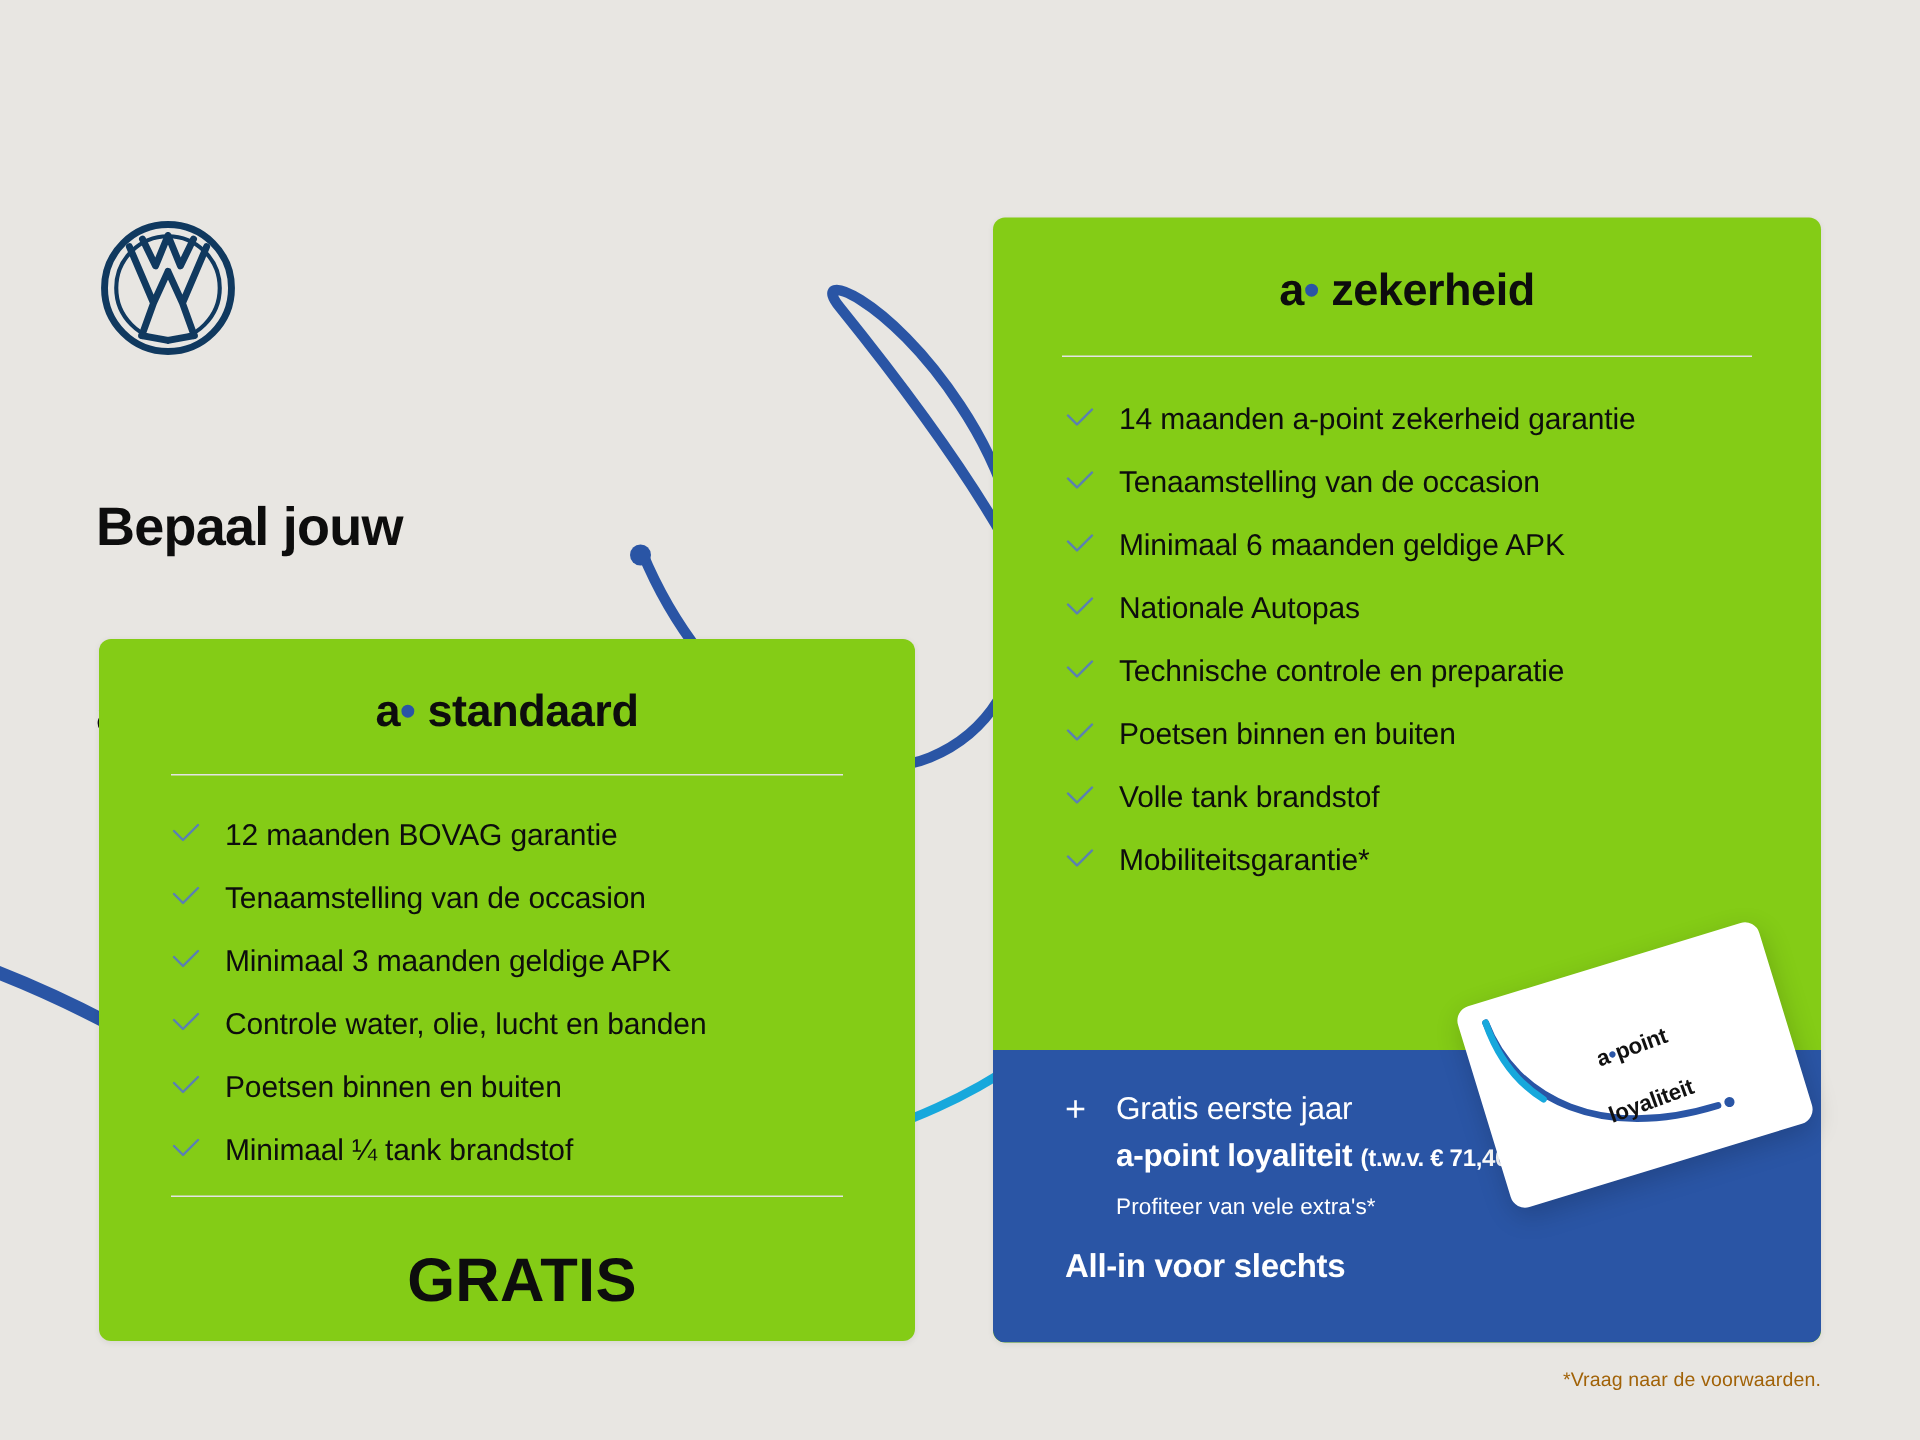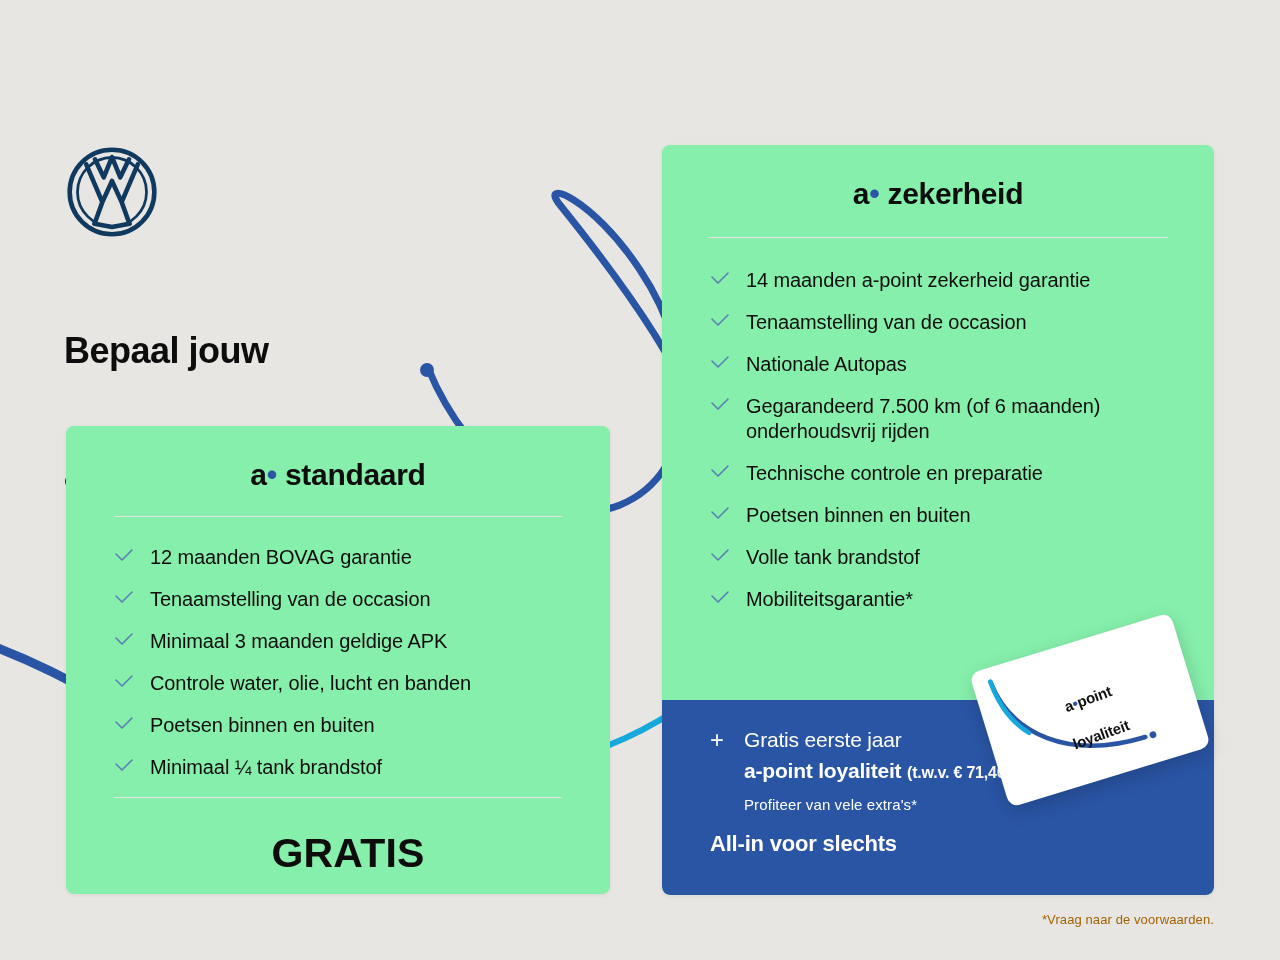--- a/index.html
+++ b/index.html
@@ -25,21 +25,21 @@
   .headline{
     position:absolute;left:64px;top:258px;z-index:3;
     font-size:36px;line-height:62px;font-weight:700;
     letter-spacing:-0.5px;color:#0d0d0d;
     white-space:pre-line;
   }
   .headline .dot{color:#2a55a5;}
 
   
   .card{
-    position:absolute;background:#86efac;border-radius:8px;
+    position:absolute;background:#84cc16;border-radius:8px;
     box-shadow:0 1px 4px rgba(0,0,0,.07);
   }
   .card-standaard{left:66px;top:426px;width:544px;height:468px;z-index:3;}
   .card-zekerheid{left:662px;top:145px;width:552px;height:750px;z-index:5;overflow:hidden;}
 
   .card-title{
     text-align:center;font-weight:700;color:#0d0d0d;
     letter-spacing:-0.3px;
   }
   .card-standaard .card-title{font-size:30px;line-height:34px;padding-top:32px;}
@@ -225,27 +225,27 @@
       <li>
         <svg class="chk" viewBox="0 0 20 14">
             <path d="M2 5 L8 11 L18 1" fill="none" stroke="#5a7fb5" stroke-width="1.6" stroke-linecap="round" stroke-linejoin="round"></path>
           </svg>
         <span>Tenaamstelling van de occasion</span>
       </li>
       <li>
         <svg class="chk" viewBox="0 0 20 14">
             <path d="M2 5 L8 11 L18 1" fill="none" stroke="#5a7fb5" stroke-width="1.6" stroke-linecap="round" stroke-linejoin="round"></path>
           </svg>
+        <span>Minimaal 6 maanden geldige APK</span>
+      </li>
+      <li>
+        <svg class="chk" viewBox="0 0 20 14">
+            <path d="M2 5 L8 11 L18 1" fill="none" stroke="#5a7fb5" stroke-width="1.6" stroke-linecap="round" stroke-linejoin="round"></path>
+          </svg>
         <span>Nationale Autopas</span>
-      </li>
-      <li>
-        <svg class="chk" viewBox="0 0 20 14">
-            <path d="M2 5 L8 11 L18 1" fill="none" stroke="#5a7fb5" stroke-width="1.6" stroke-linecap="round" stroke-linejoin="round"></path>
-          </svg>
-        <span>Gegarandeerd 7.500 km (of 6 maanden) onderhoudsvrij rijden</span>
       </li>
       <li>
         <svg class="chk" viewBox="0 0 20 14">
             <path d="M2 5 L8 11 L18 1" fill="none" stroke="#5a7fb5" stroke-width="1.6" stroke-linecap="round" stroke-linejoin="round"></path>
           </svg>
         <span>Technische controle en preparatie</span>
       </li>
       <li>
         <svg class="chk" viewBox="0 0 20 14">
             <path d="M2 5 L8 11 L18 1" fill="none" stroke="#5a7fb5" stroke-width="1.6" stroke-linecap="round" stroke-linejoin="round"></path>

